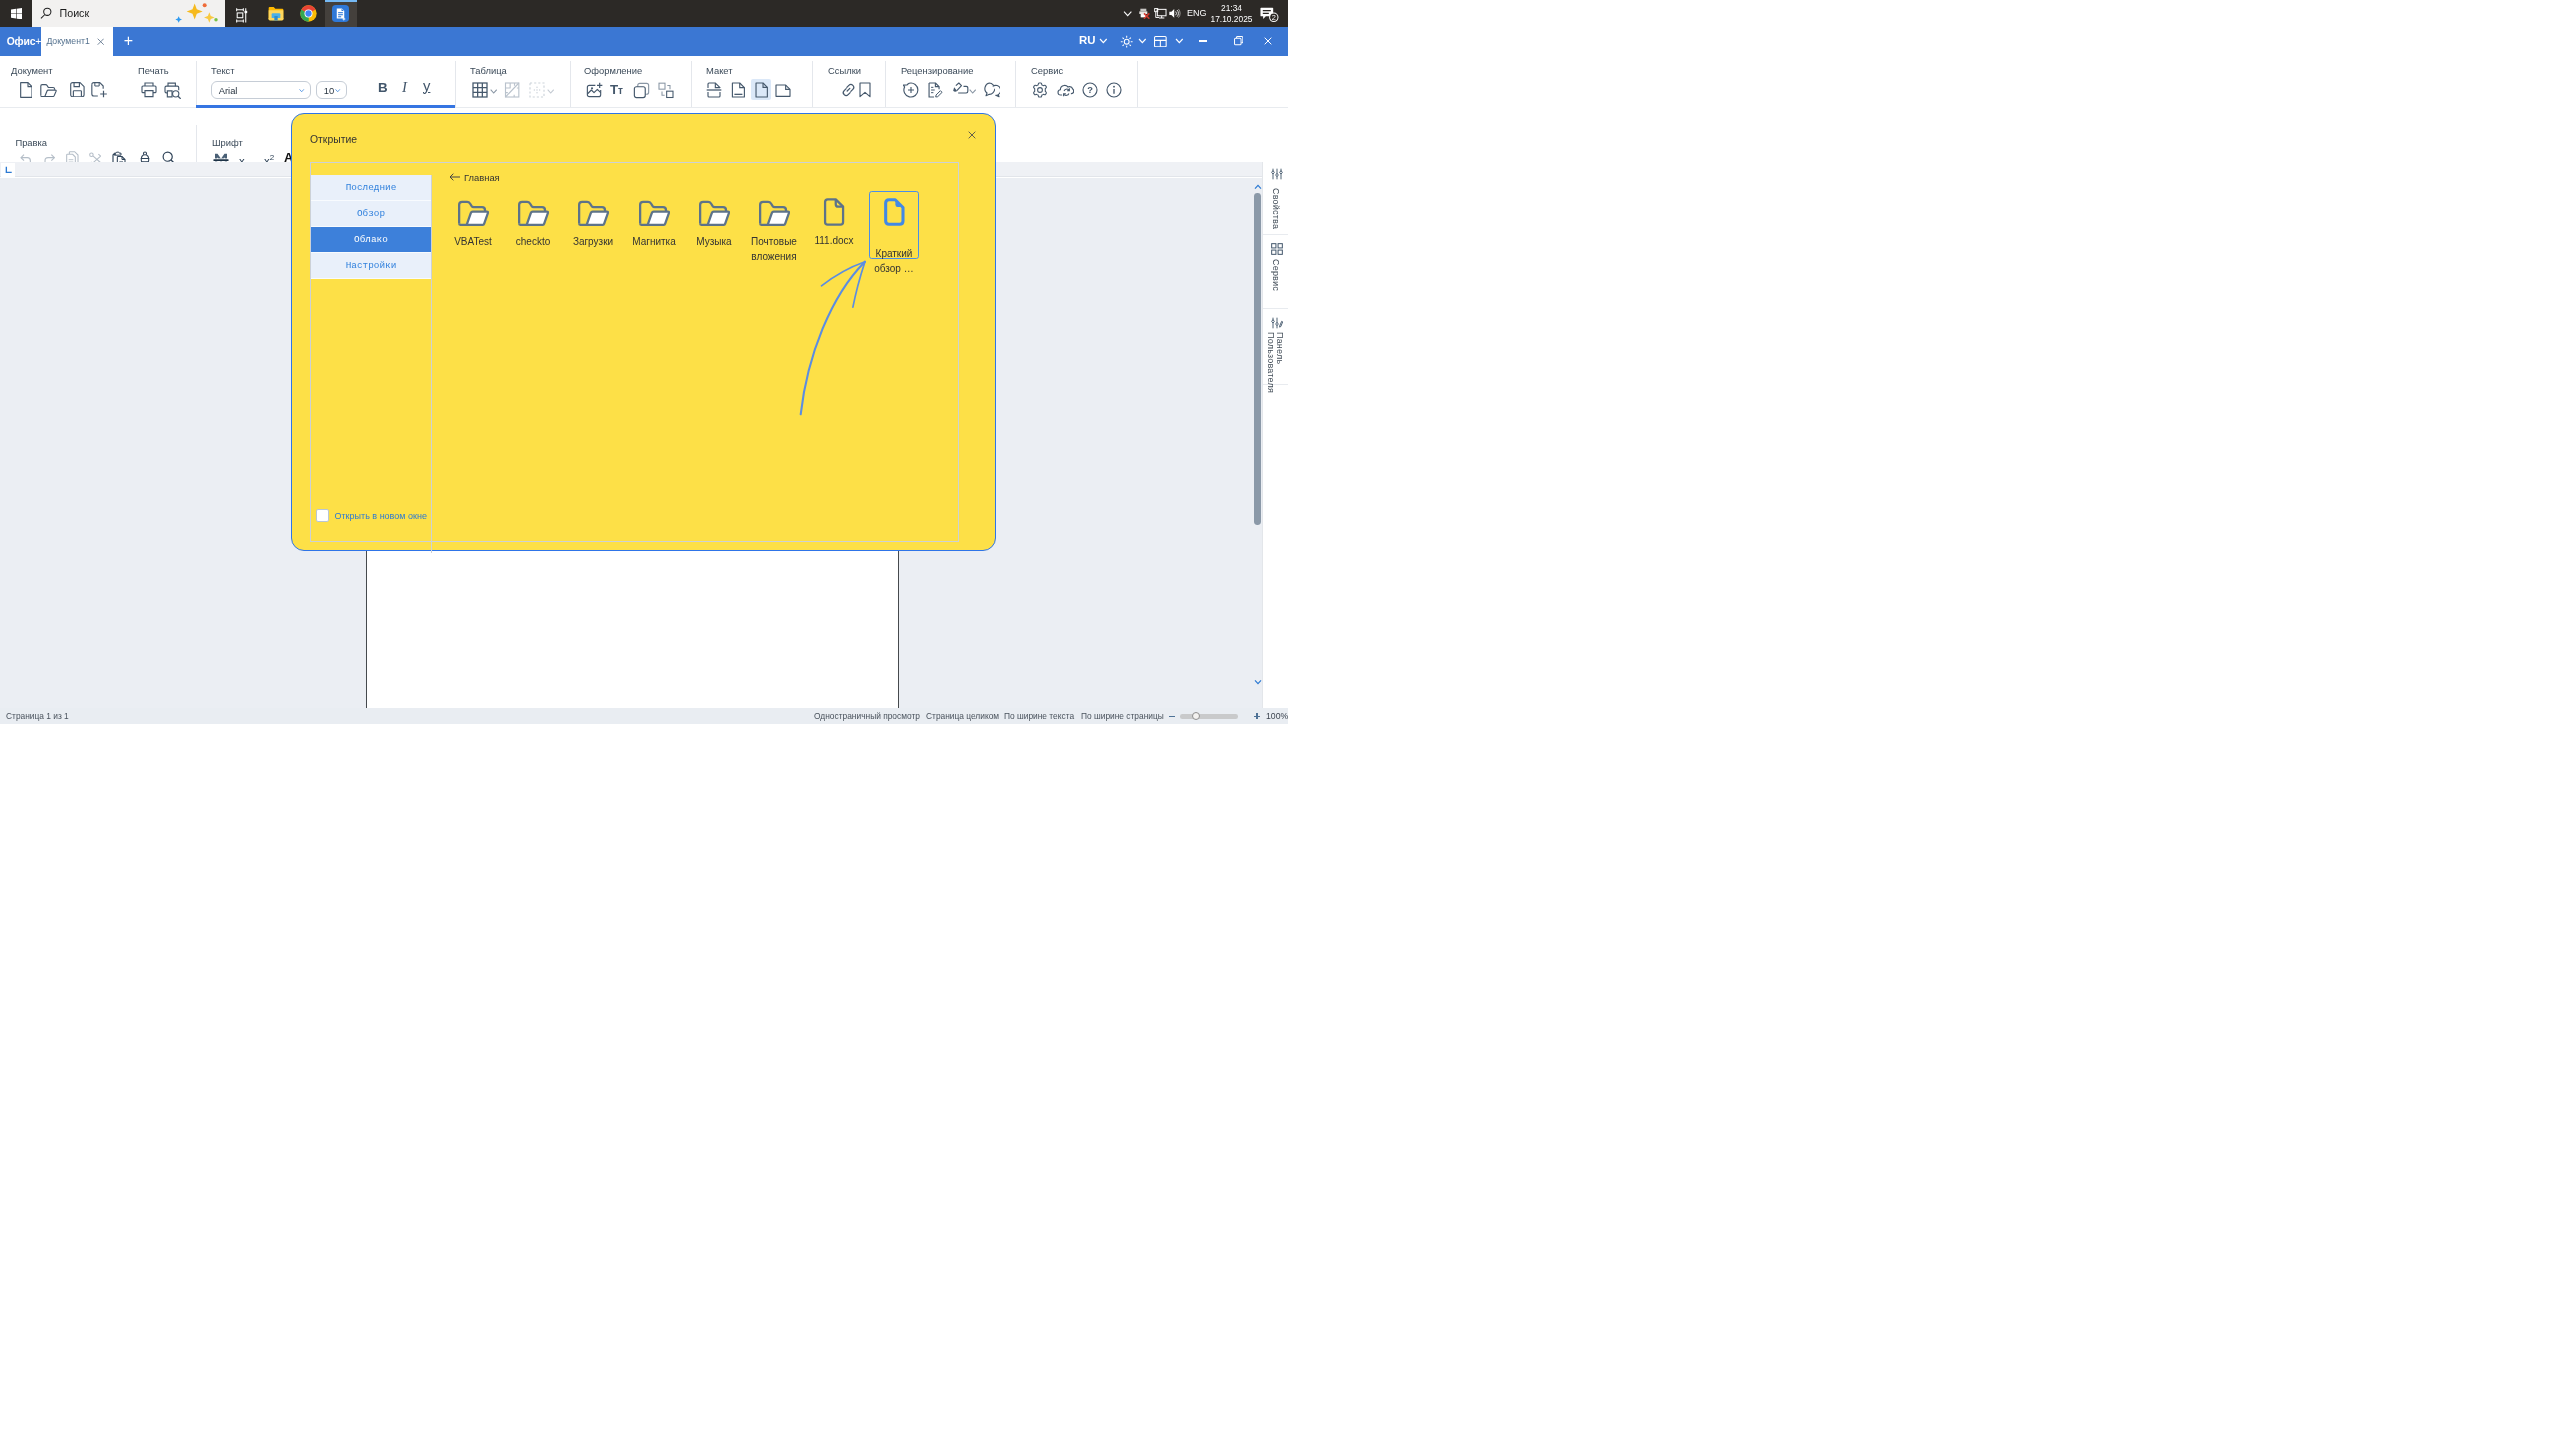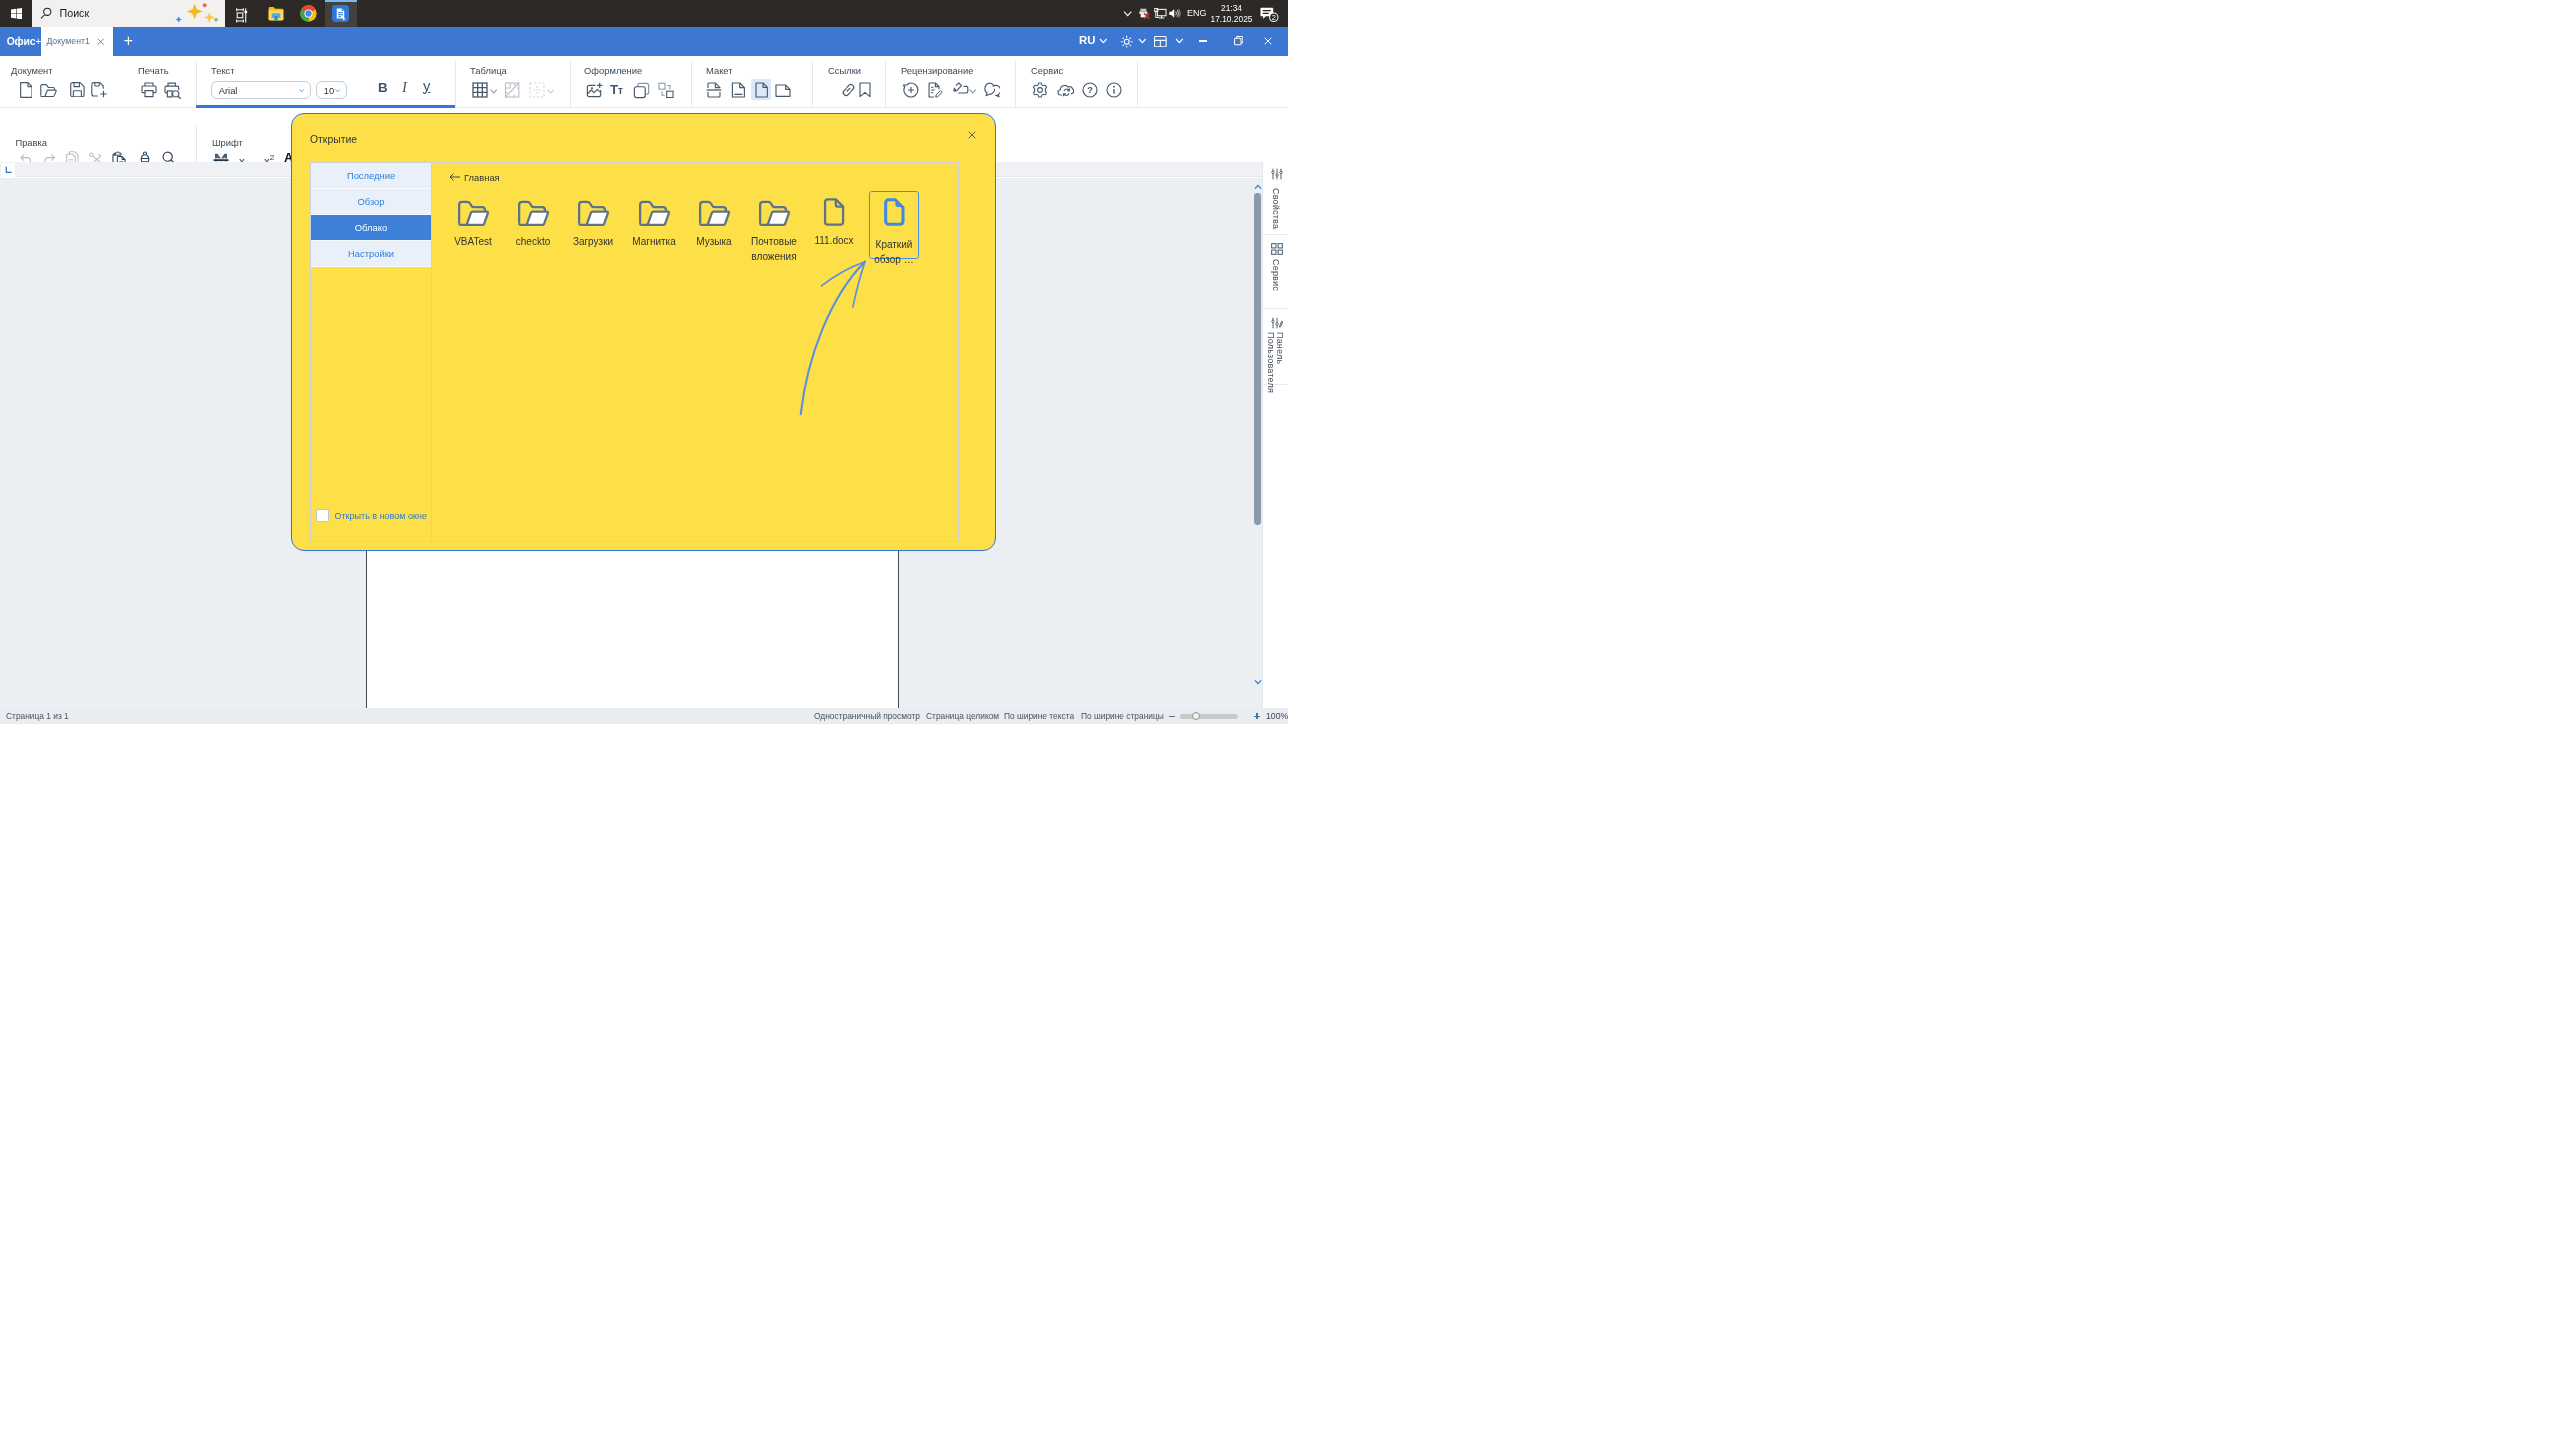--- a/index.html
+++ b/index.html
@@ -51,21 +51,21 @@
 .sptxt { writing-mode:vertical-rl; font-size:9px; color:#414c57; position:absolute; left:8px; letter-spacing:0.2px; }
 
 
 #statusbar { position:absolute; left:0; top:708px; width:1288px; height:16px; background:#e9edf2; font-size:8.4px; color:#49525c; }
 #statusbar .it { position:absolute; top:2.7px; }
 
 
 #dialog { position:absolute; left:291px; top:113px; width:705px; height:438px; background:#fde047; border:0.7px solid #2e74e8; border-radius:13px; }
 #dlgtitle { position:absolute; left:18px; top:20px; font-size:10.4px; color:#333; }
 #dlgbox { position:absolute; left:18px; top:48px; width:649px; height:380px; border:0.7px solid #ccd1d7; }
-#dlgside { position:absolute; left:0; top:0; width:121px; height:378px; border-right:0.7px solid #ccd1d7; }
+#dlgside { position:absolute; left:0; top:12px; width:121px; height:378px; border-right:0.7px solid #ccd1d7;font-family:Liberation Mono, monospace; }
 .dtab { position:absolute; left:0; width:120px; height:26px; background:#e9f0fa; color:#3181dd; font-size:9.4px; text-align:center; line-height:26px; border-bottom:0.7px solid #f8fbfe; }
 .dtab.sel { background:#3d80da; color:#fff; }
 #dlgmain { position:absolute; left:121px; top:0; width:527px; height:378px; }
 .cell { position:absolute; width:54px; text-align:center; }
 .cell .lbl { font-size:10px; color:#333; line-height:15px; margin-top:6px; }
 #selcell { position:absolute; border:1px solid #4a8ee8; border-radius:2.7px; }
 #chkrow { position:absolute; left:23.5px; top:395px; width:201px; height:14.8px; }
 #chkbox { position:absolute; width:13.4px; height:13.4px; border:0.7px solid #b9c6d4; border-radius:2px; background:#fff; }
 #chklbl { position:absolute; left:19px; top:2px; font-size:9px; color:#2d7ad3; white-space:nowrap; }
 </style></head>
@@ -561,21 +561,21 @@
           <path d="M19 2 V9.5 Q19 13 22.5 13 H30" fill="none" stroke="#5d7389" stroke-width="3.4" stroke-linejoin="round"></path>
         </svg>
         <div class="lbl" style="margin-top:5.4px">111.docx</div>
       </div>
       <div id="selcell" style="left:437px;top:28px;width:50px;height:68px"></div>
       <div class="cell" style="left:435px;top:35px">
         <svg width="22" height="28" viewBox="0 0 33 42">
           <path d="M9 2.6 H18.3 L30 14.3 V34.4 Q30 39.4 25 39.4 H9 Q4 39.4 4 34.4 V7.6 Q4 2.6 9 2.6 Z" fill="none" stroke="#4189e6" stroke-width="4.6" stroke-linejoin="round"></path>
           <path d="M18.6 5.5 V10.2 Q18.6 13.6 22 13.6 H26.8 Z" fill="#4189e6"></path>
         </svg>
-        <div class="lbl" style="margin-top:9px">Краткий<br>обзор …</div>
+        <div class="lbl" style="margin-top:18px">Краткий<br>обзор …</div>
       </div>
       <svg class="abs" style="left:362px;top:94px" width="87" height="164" viewBox="0 0 130 245">
         <g fill="none" stroke="#5b8de2" stroke-linecap="round">
           <path d="M10 235 C 20 148, 55 58, 106 7" stroke-width="3.1"></path>
           <path d="M106 7 Q72 19 41 43" stroke-width="2.5"></path>
           <path d="M106 7 Q94 44 88 75" stroke-width="2.5"></path>
         </g>
       </svg>
     </div>
   </div>

